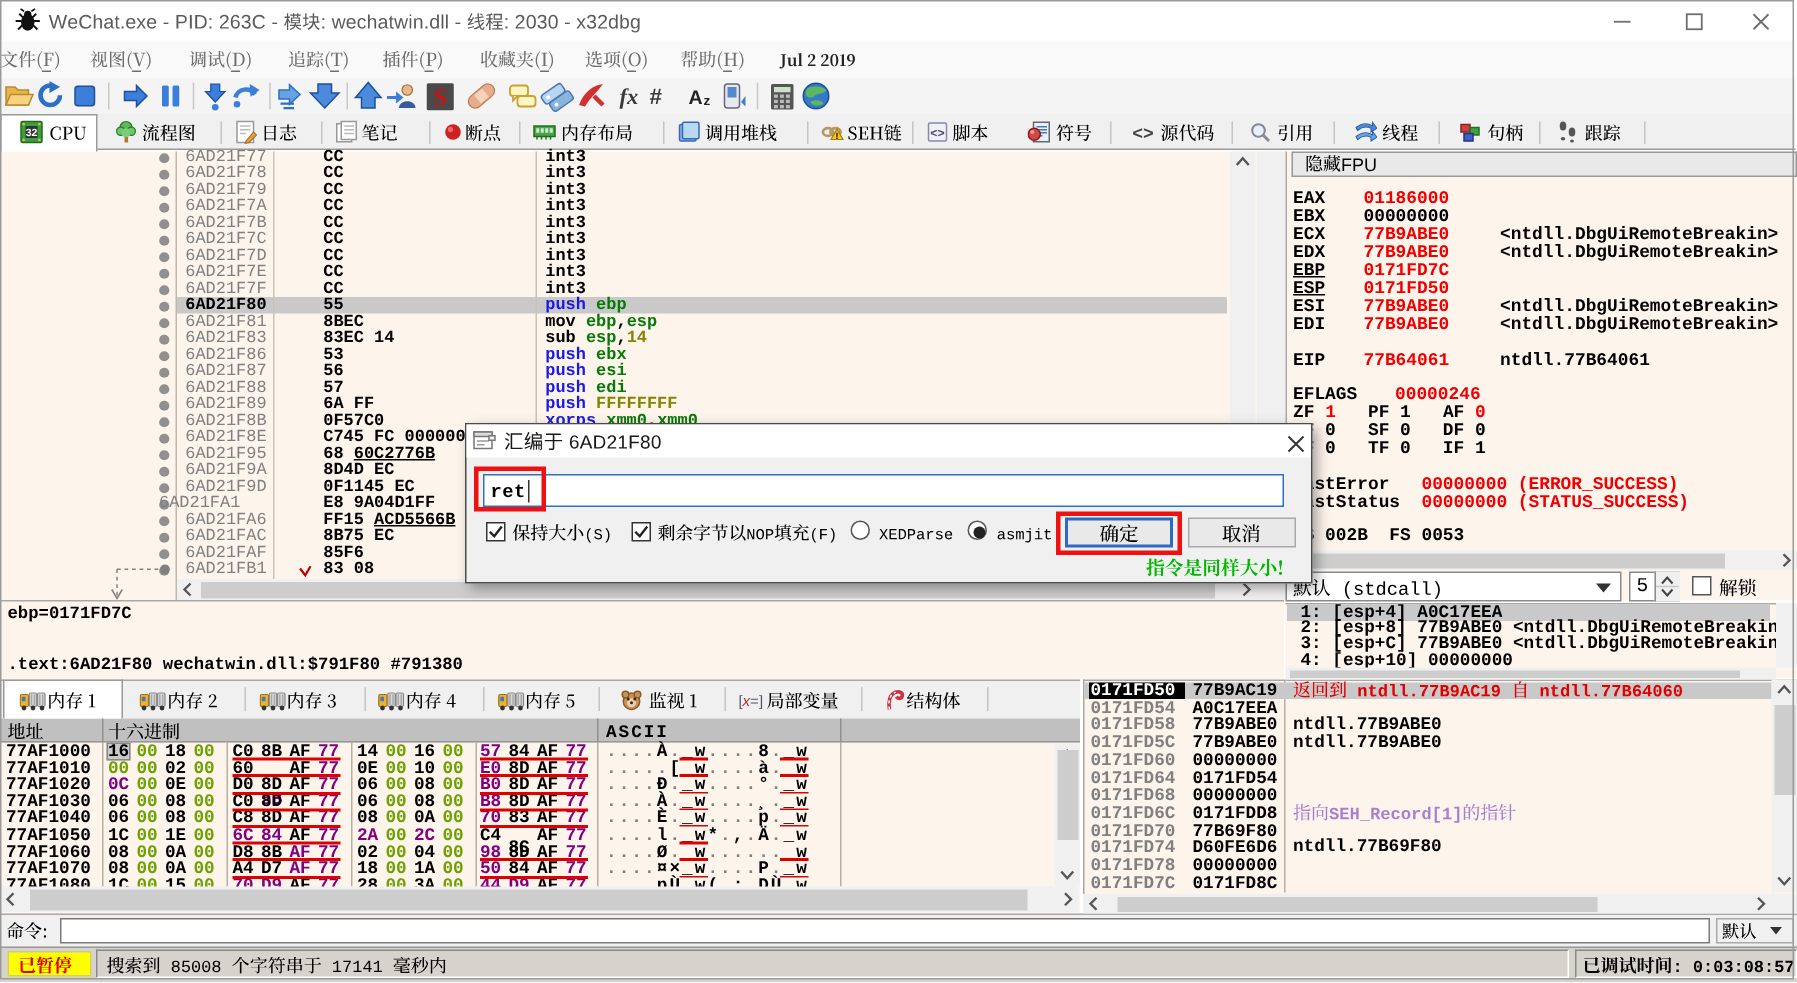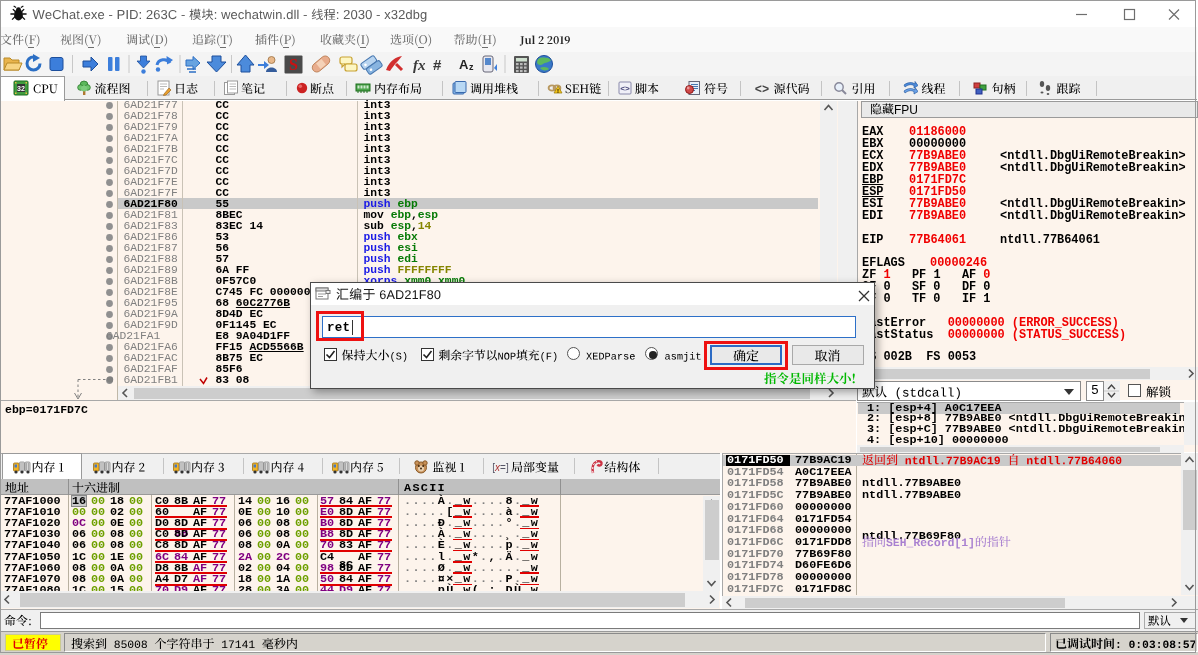--- a/index.html
+++ b/index.html
@@ -471,20 +471,21 @@
     <div style="position:absolute;left:858px;top:402.5px;width:322px;height:11.2px;background:#c9c9c9"></div>
     <div style="position:absolute;left:867px;top:402.5px;font:bold 11.8px 'Liberation Mono',monospace;letter-spacing:0px;color:#000;white-space:pre;z-index:10;line-height:11px">1: [esp+4] A0C17EEA</div>
     <div style="position:absolute;left:867px;top:413.3px;font:bold 11.8px 'Liberation Mono',monospace;letter-spacing:0px;color:#000;white-space:pre;z-index:10;line-height:11px">2: [esp+8] 77B9ABE0 &lt;ntdll.DbgUiRemoteBreakin&gt;</div>
     <div style="position:absolute;left:867px;top:424.1px;font:bold 11.8px 'Liberation Mono',monospace;letter-spacing:0px;color:#000;white-space:pre;z-index:10;line-height:11px">3: [esp+C] 77B9ABE0 &lt;ntdll.DbgUiRemoteBreakin&gt;</div>
     <div style="position:absolute;left:867px;top:434.9px;font:bold 11.8px 'Liberation Mono',monospace;letter-spacing:0px;color:#000;white-space:pre;z-index:10;line-height:11px">4: [esp+10] 00000000</div>
     <div style="position:absolute;left:1184px;top:402px;width:14px;height:43px;background:#f0f0f0;z-index:30"></div>
     <div style="position:absolute;left:857px;top:445px;width:327px;height:8px;background:#f0f0f0;z-index:30"></div>
     <div style="position:absolute;left:860px;top:446.5px;width:300px;height:5px;background:#cdcdcd;z-index:31"></div>
     <div style="position:absolute;left:0px;top:400px;width:856px;height:53px;background:#fdf4ec;border-top:1px solid #a8a8a8"></div>
     <div style="position:absolute;left:5px;top:404px;font:bold 11.5px 'Liberation Mono',monospace;letter-spacing:0px;color:#000;white-space:pre;z-index:10;line-height:12.5px">ebp=0171FD7C</div>
+    <div style="position:absolute;left:5px;top:438px;font:bold 11.5px 'Liberation Mono',monospace;letter-spacing:0px;color:#000;white-space:pre;z-index:10;line-height:12.5px">.text:6AD21F80 wechatwin.dll:$791F80 #791380</div>
     <div style="position:absolute;left:0px;top:453px;width:720px;height:26px;background:#f0f0f0;border-top:1px solid #a8a8a8"></div>
     <div style="position:absolute;left:2px;top:453px;width:80px;height:26px;background:#fff;border:1px solid #9a9a9a;border-bottom:none;z-index:4"></div>
     <div style="position:absolute;left:163.3px;top:458px;width:1px;height:16px;background:#c4c4c4;z-index:4"></div>
     <div style="position:absolute;left:242.8px;top:458px;width:1px;height:16px;background:#c4c4c4;z-index:4"></div>
     <div style="position:absolute;left:322.3px;top:458px;width:1px;height:16px;background:#c4c4c4;z-index:4"></div>
     <div style="position:absolute;left:398.5px;top:458px;width:1px;height:16px;background:#c4c4c4;z-index:4"></div>
     <div style="position:absolute;left:483px;top:458px;width:1px;height:16px;background:#c4c4c4;z-index:4"></div>
     <div style="position:absolute;left:574px;top:458px;width:1px;height:16px;background:#c4c4c4;z-index:4"></div>
     <div style="position:absolute;left:657.5px;top:458px;width:1px;height:16px;background:#c4c4c4;z-index:4"></div>
     <svg style="position:absolute;left:13px;top:459px;z-index:6" width="18" height="16" viewBox="0 0 18 16">
@@ -817,21 +818,21 @@
     <div style="position:absolute;left:727px;top:501.8px;font:bold 11.8px 'Liberation Mono',monospace;letter-spacing:0px;color:#808080;white-space:pre;z-index:11;line-height:11px">0171FD60</div>
     <div style="position:absolute;left:795px;top:501.8px;font:bold 11.8px 'Liberation Mono',monospace;letter-spacing:0px;color:#000;white-space:pre;z-index:11;line-height:11px">00000000</div>
     <div style="position:absolute;left:727px;top:513.5px;font:bold 11.8px 'Liberation Mono',monospace;letter-spacing:0px;color:#808080;white-space:pre;z-index:11;line-height:11px">0171FD64</div>
     <div style="position:absolute;left:795px;top:513.5px;font:bold 11.8px 'Liberation Mono',monospace;letter-spacing:0px;color:#000;white-space:pre;z-index:11;line-height:11px">0171FD54</div>
     <div style="position:absolute;left:727px;top:525.2px;font:bold 11.8px 'Liberation Mono',monospace;letter-spacing:0px;color:#808080;white-space:pre;z-index:11;line-height:11px">0171FD68</div>
     <div style="position:absolute;left:795px;top:525.2px;font:bold 11.8px 'Liberation Mono',monospace;letter-spacing:0px;color:#000;white-space:pre;z-index:11;line-height:11px">00000000</div>
     <div style="position:absolute;left:727px;top:536.9px;font:bold 11.8px 'Liberation Mono',monospace;letter-spacing:0px;color:#808080;white-space:pre;z-index:11;line-height:11px">0171FD6C</div>
     <div style="position:absolute;left:795px;top:536.9px;font:bold 11.8px 'Liberation Mono',monospace;letter-spacing:0px;color:#000;white-space:pre;z-index:11;line-height:11px">0171FDD8</div>
     <div style="position:absolute;left:727px;top:548.6px;font:bold 11.8px 'Liberation Mono',monospace;letter-spacing:0px;color:#808080;white-space:pre;z-index:11;line-height:11px">0171FD70</div>
     <div style="position:absolute;left:795px;top:548.6px;font:bold 11.8px 'Liberation Mono',monospace;letter-spacing:0px;color:#000;white-space:pre;z-index:11;line-height:11px">77B69F80</div>
-    <div style="position:absolute;left:862px;top:531px;font:bold 11.8px 'Liberation Mono',monospace;letter-spacing:0px;color:#000;white-space:pre;z-index:11;line-height:11px">ntdll.77B69F80</div>
+    <div style="position:absolute;left:862px;top:559px;font:bold 11.8px 'Liberation Mono',monospace;letter-spacing:0px;color:#000;white-space:pre;z-index:11;line-height:11px">ntdll.77B69F80</div>
     <div style="position:absolute;left:727px;top:560.3px;font:bold 11.8px 'Liberation Mono',monospace;letter-spacing:0px;color:#808080;white-space:pre;z-index:11;line-height:11px">0171FD74</div>
     <div style="position:absolute;left:795px;top:560.3px;font:bold 11.8px 'Liberation Mono',monospace;letter-spacing:0px;color:#000;white-space:pre;z-index:11;line-height:11px">D60FE6D6</div>
     <div style="position:absolute;left:727px;top:572px;font:bold 11.8px 'Liberation Mono',monospace;letter-spacing:0px;color:#808080;white-space:pre;z-index:11;line-height:11px">0171FD78</div>
     <div style="position:absolute;left:795px;top:572px;font:bold 11.8px 'Liberation Mono',monospace;letter-spacing:0px;color:#000;white-space:pre;z-index:11;line-height:11px">00000000</div>
     <div style="position:absolute;left:727px;top:583.7px;font:bold 11.8px 'Liberation Mono',monospace;letter-spacing:0px;color:#808080;white-space:pre;z-index:11;line-height:11px">0171FD7C</div>
     <div style="position:absolute;left:795px;top:583.7px;font:bold 11.8px 'Liberation Mono',monospace;letter-spacing:0px;color:#000;white-space:pre;z-index:11;line-height:11px">0171FD8C</div>
     <div style="position:absolute;left:1181px;top:453px;width:17px;height:142px;background:#f0f0f0;z-index:30"></div>
     <svg style="position:absolute;left:1181px;top:453px;z-index:31" width="17" height="15">
       <path d="M4.5 9 L8.5 4.5 L12.5 9" fill="none" stroke="#555" stroke-width="1.6"></path>
     </svg>

